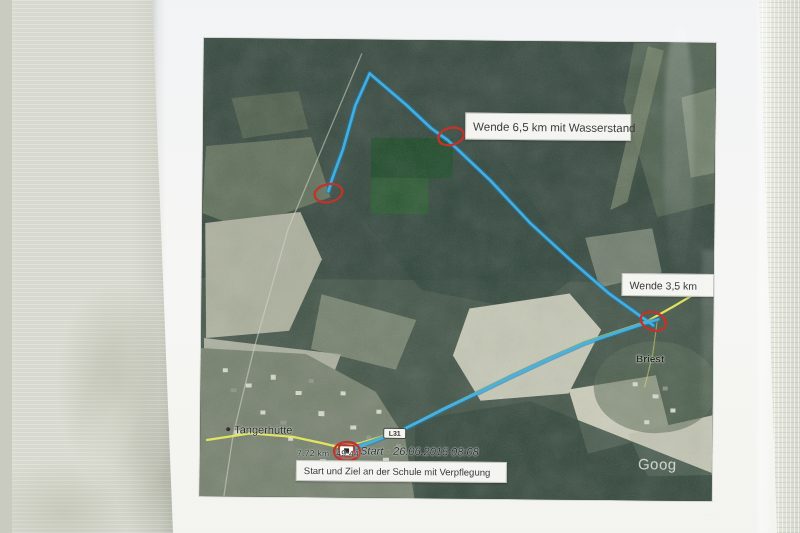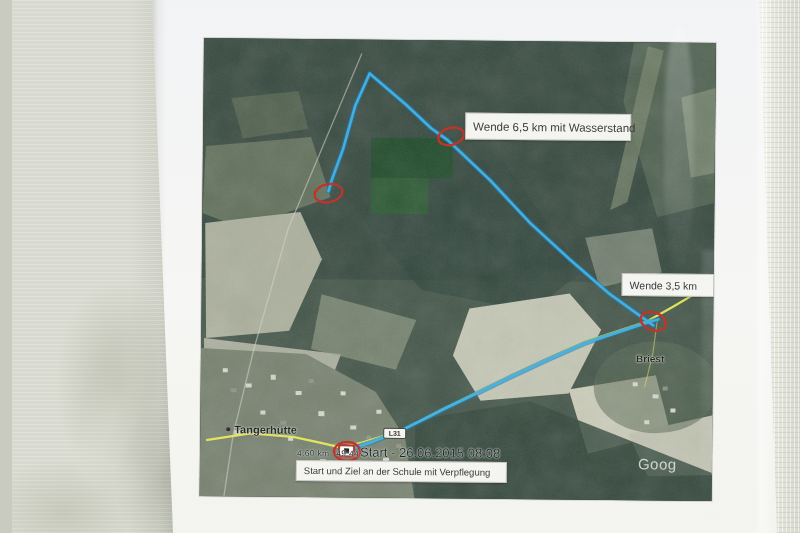--- a/index.html
+++ b/index.html
@@ -44,25 +44,25 @@
           border:1px solid rgba(160,160,155,.55); box-shadow:0 1px 2px rgba(0,0,0,.25);
           display:flex; align-items:center; padding-left:7px; white-space:nowrap; }
   #note-65   { left:262px; top:72px;  width:166px; height:27px; font-size:11.5px; }
   #note-9    { left:85px;  top:169px; width:85px;  height:26px; font-size:12px; }
   #note-35   { left:420px; top:231px; width:94px;  height:23px; font-size:10.5px; }
   #note-start{ left:96px;  top:421px; width:211px; height:21px; font-size:9.5px; }
 
   
   .geo { position:absolute; color:#222c26; white-space:nowrap;
          text-shadow:0 0 2px rgba(245,245,235,.95), 0 0 1px rgba(245,245,235,.9); }
-  #town-label  { left:26px;  top:385px; font-size:11px; font-weight:bold; }
+  #town-label  { left:26px;  top:385px; font-size:11px; font-weight:normal; }
   #town-label .dot { display:inline-block; width:4px; height:4px; background:#3a2c28;
                      border-radius:50%; margin-right:4px; vertical-align:2px; }
   #village-label { left:435px; top:311px; font-size:10px; font-weight:bold; }
-  #start-label { left:160px; top:405px; font-size:13px; color:#1d2a30; }
+  #start-label { left:160px; top:405px; font-size:11px; color:#1d2a30;font-style:italic; }
   #gps-stats { left:97px; top:409px; font-size:8.5px; color:#223038; letter-spacing:.3px; }
   #gps-stats span { margin-right:7px; }
 
   
   #road-badge { position:absolute; left:183px; top:388px; width:23px; height:11px;
     background:#f5f5f0; border:1px solid #45453d; border-radius:2px; color:#33332c;
     font-size:7px; font-weight:bold; display:flex; align-items:center; justify-content:center; }
 
   
   #start-marker { position:absolute; left:138px; top:405px; width:17px; height:13px;
@@ -204,21 +204,21 @@
 
       <div class="geo" id="town-label"><span class="dot"></span><span>Tangerhütte</span></div>
       <div class="geo" id="village-label">Briest</div>
       <div id="road-badge">L31</div>
 
       <div id="start-marker">
         <div class="inner"></div>
       </div>
       <div class="geo" id="start-label">Start - 26.06.2015 08:08</div>
       <div class="geo" id="gps-stats">
-        <span>4.60 km</span><span>49:44</span>
+        <span>7.72 km</span><span>49:44</span>
       </div>
 
       <div id="watermark">Goog</div>
     </div>
   </div>
 
   <div class="sheen" id="sheen-1"></div>
   <div class="sheen" id="sheen-2"></div>
   <div class="sheen" id="sheen-3"></div>
   <div class="sheen" id="sheen-4"></div>

